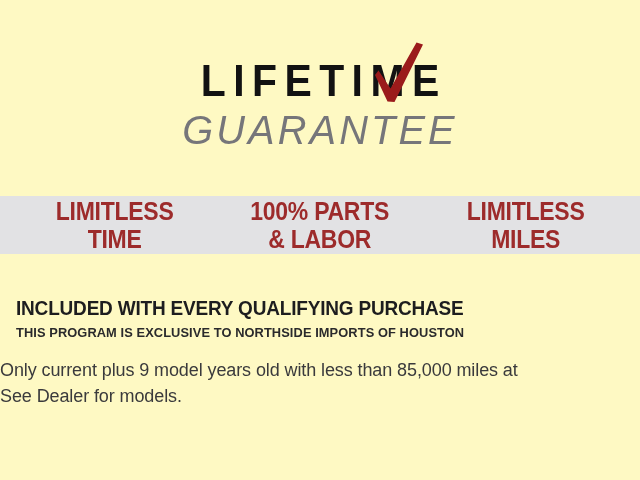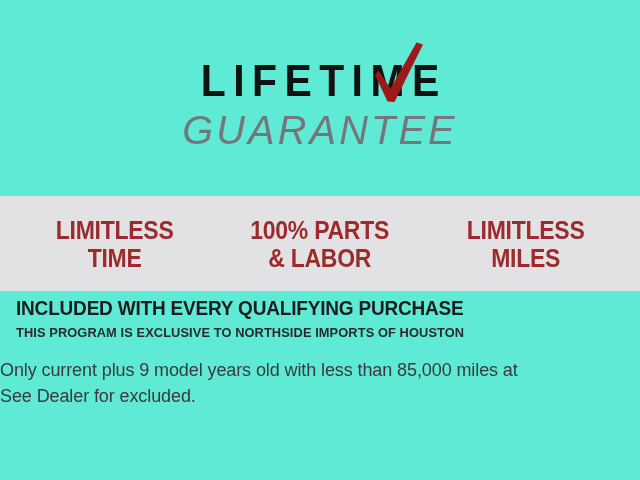--- a/index.html
+++ b/index.html
@@ -12,21 +12,21 @@
     height: 480px;
     overflow: hidden;
     font-family: "Liberation Sans", sans-serif;
     -webkit-font-smoothing: antialiased;
   }
 
   .ad {
     position: relative;
     width: 640px;
     height: 480px;
-    background: #5eead4;
+    background: #fef9c3;
     box-sizing: border-box;
   }
 
   
   .logo-block {
     position: absolute;
     left: 0;
     top: 58px;
     width: 640px;
     text-align: center;
@@ -82,21 +82,21 @@
     transform-origin: center;
     white-space: nowrap;
   }
 
   
   .feature-band {
     position: absolute;
     left: 0;
     top: 196px;
     width: 640px;
-    height: 95px;
+    height: 58px;
     background: #e2e2e4;
     display: flex;
     align-items: center;
     justify-content: space-between;
     box-sizing: border-box;
     padding: 0 12px;
   }
 
   .feature-col {
     flex: 1 1 0;
@@ -204,18 +204,18 @@
   </div>
 
   <div class="detail-block">
 
     <div class="headline">INCLUDED WITH EVERY QUALIFYING PURCHASE</div>
 
     <div class="subhead">THIS PROGRAM IS EXCLUSIVE TO NORTHSIDE IMPORTS OF HOUSTON</div>
 
     <div class="fineprint">
       <span class="fp-line">Only current plus 9 model years old with less than 85,000 miles at</span>
-      <span class="fp-line">See Dealer for excluded.</span>
+      <span class="fp-line">See Dealer for models.</span>
     </div>
 
   </div>
 
 </div>
 
 </body></html>

